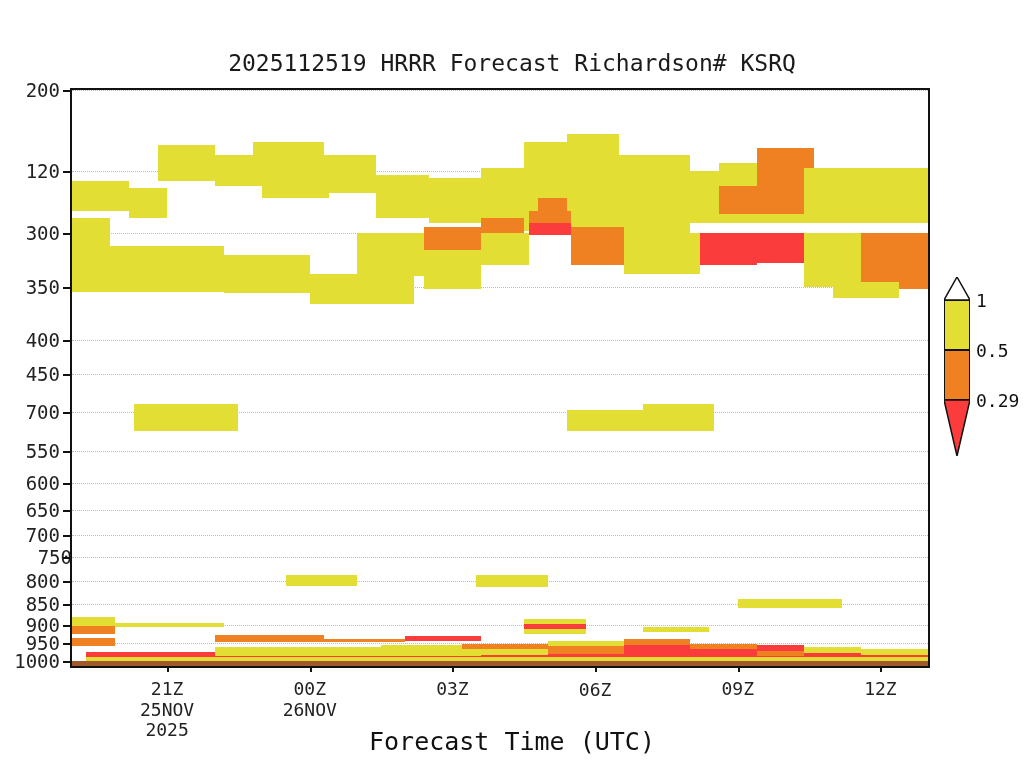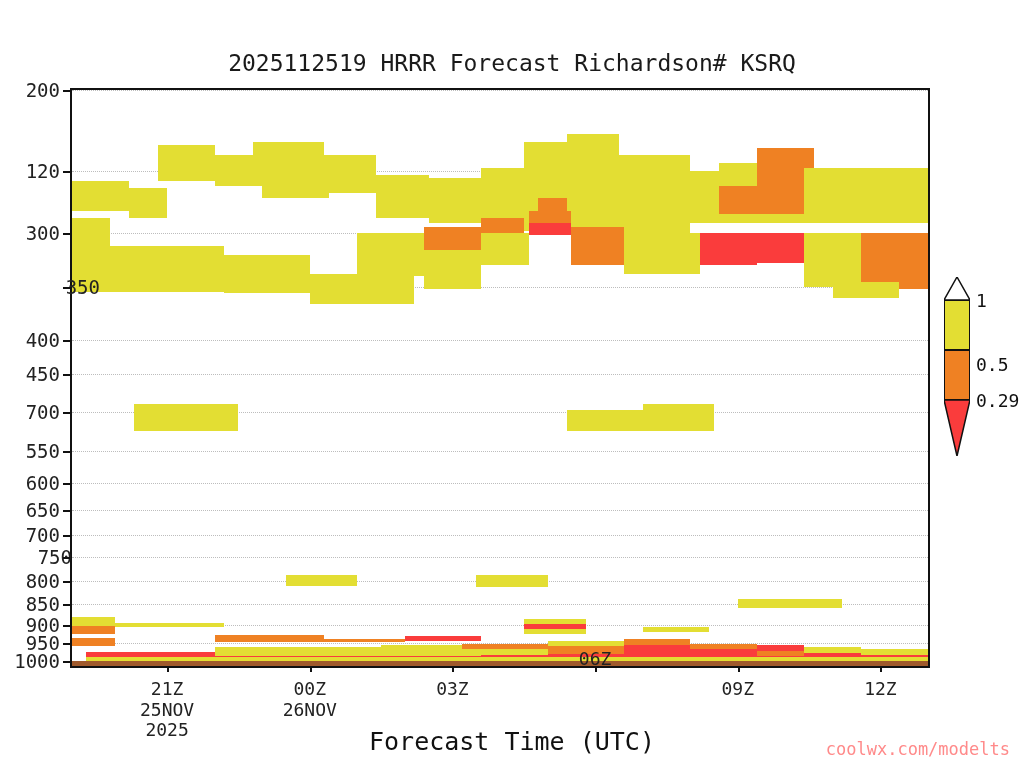--- a/index.html
+++ b/index.html
@@ -220,21 +220,21 @@
     <div id="ground" style="height: 4.64px; background: rgb(160, 90, 44);"></div>
   </div>
 
   <div id="yaxis">
       <div class="ylab" style="left: 0px; top: 81px;">200</div>
       <div class="ytickmark" style="left: 63px; top: 90px;"></div>
       <div class="ylab" style="left: 0px; top: 162px;">120</div>
       <div class="ytickmark" style="left: 63px; top: 171px;"></div>
       <div class="ylab" style="left: 0px; top: 224px;">300</div>
       <div class="ytickmark" style="left: 63px; top: 233px;"></div>
-      <div class="ylab" style="left: 0px; top: 278px; padding-left: 40px;">350</div>
+      <div class="ylab" style="left: 0px; top: 278px;">350</div>
       <div class="ytickmark" style="left: 63px; top: 287px;"></div>
       <div class="ylab" style="left: 0px; top: 331px;">400</div>
       <div class="ytickmark" style="left: 63px; top: 340px;"></div>
       <div class="ylab" style="left: 0px; top: 365px;">450</div>
       <div class="ytickmark" style="left: 63px; top: 374px;"></div>
       <div class="ylab" style="left: 0px; top: 403px;">700</div>
       <div class="ytickmark" style="left: 63px; top: 412px;"></div>
       <div class="ylab" style="left: 0px; top: 442px;">550</div>
       <div class="ytickmark" style="left: 63px; top: 451px;"></div>
       <div class="ylab" style="left: 0px; top: 474px;">600</div>
@@ -257,38 +257,37 @@
       <div class="ytickmark" style="left: 63px; top: 661px;"></div>
     </div>
   <div id="xaxis">
       <div class="xtickmark" style="left: 167.111px; top: 666px;"></div>
       <div class="xlab" style="width: 120px; left: 107.111px; top: 679px;">21Z<br>25NOV<br>2025</div>
       <div class="xtickmark" style="left: 309.778px; top: 666px;"></div>
       <div class="xlab" style="width: 120px; left: 249.778px; top: 679px;">00Z<br>26NOV</div>
       <div class="xtickmark" style="left: 452.444px; top: 666px;"></div>
       <div class="xlab" style="width: 120px; left: 392.444px; top: 679px;">03Z</div>
       <div class="xtickmark" style="left: 595.111px; top: 666px;"></div>
-      <div class="xlab" style="width: 120px; left: 535.111px; top: 649px;">06Z</div>
+      <div class="xlab" style="width: 120px; left: 535.111px; top: 680px;">06Z</div>
       <div class="xtickmark" style="left: 737.778px; top: 666px;"></div>
       <div class="xlab" style="width: 120px; left: 677.778px; top: 679px;">09Z</div>
       <div class="xtickmark" style="left: 880.444px; top: 666px;"></div>
       <div class="xlab" style="width: 120px; left: 820.444px; top: 679px;">12Z</div>
     </div>
 
   <div class="axis-title">Forecast Time (UTC)</div>
 
   <div id="colorbar">
       <div class="cb-arrow-up" style="top: -22px; border-bottom: 22px solid rgb(255, 255, 255); filter: drop-shadow(rgb(17, 17, 17) 0px 0px 0px);"></div>
       <div style="position: absolute; left: 0px; top: -23px; width: 26px; height: 23px;"><svg width="26" height="23">
           <polygon points="13,0 26,23 0,23" fill="#ffffff" stroke="#111" stroke-width="1.5"></polygon>
         </svg></div>
       <div class="cb-seg" style="top: 0px; height: 50px; background: rgb(227, 222, 51);"></div>
       <div class="cb-seg" style="top: 50px; height: 50px; background: rgb(239, 129, 35);"></div>
       <div style="position: absolute; left: 0px; top: 100px; width: 26px; height: 56px;"><svg width="26" height="56">
           <polygon points="0,0 26,0 13,56" fill="#fa3c3c" stroke="#111" stroke-width="1.5"></polygon>
         </svg></div>
       <div class="cb-tick-label" style="top: 0px;">1</div>
-      <div class="cb-tick-label" style="top: 50px; margin-top: 14px;">0.5</div>
+      <div class="cb-tick-label" style="top: 50px;">0.5</div>
       <div class="cb-tick-label" style="top: 100px;">0.29</div>
     </div>
 
-  <div class="credit">coolwx.com/modelts</div>
 </div>
 
 </body></html>

